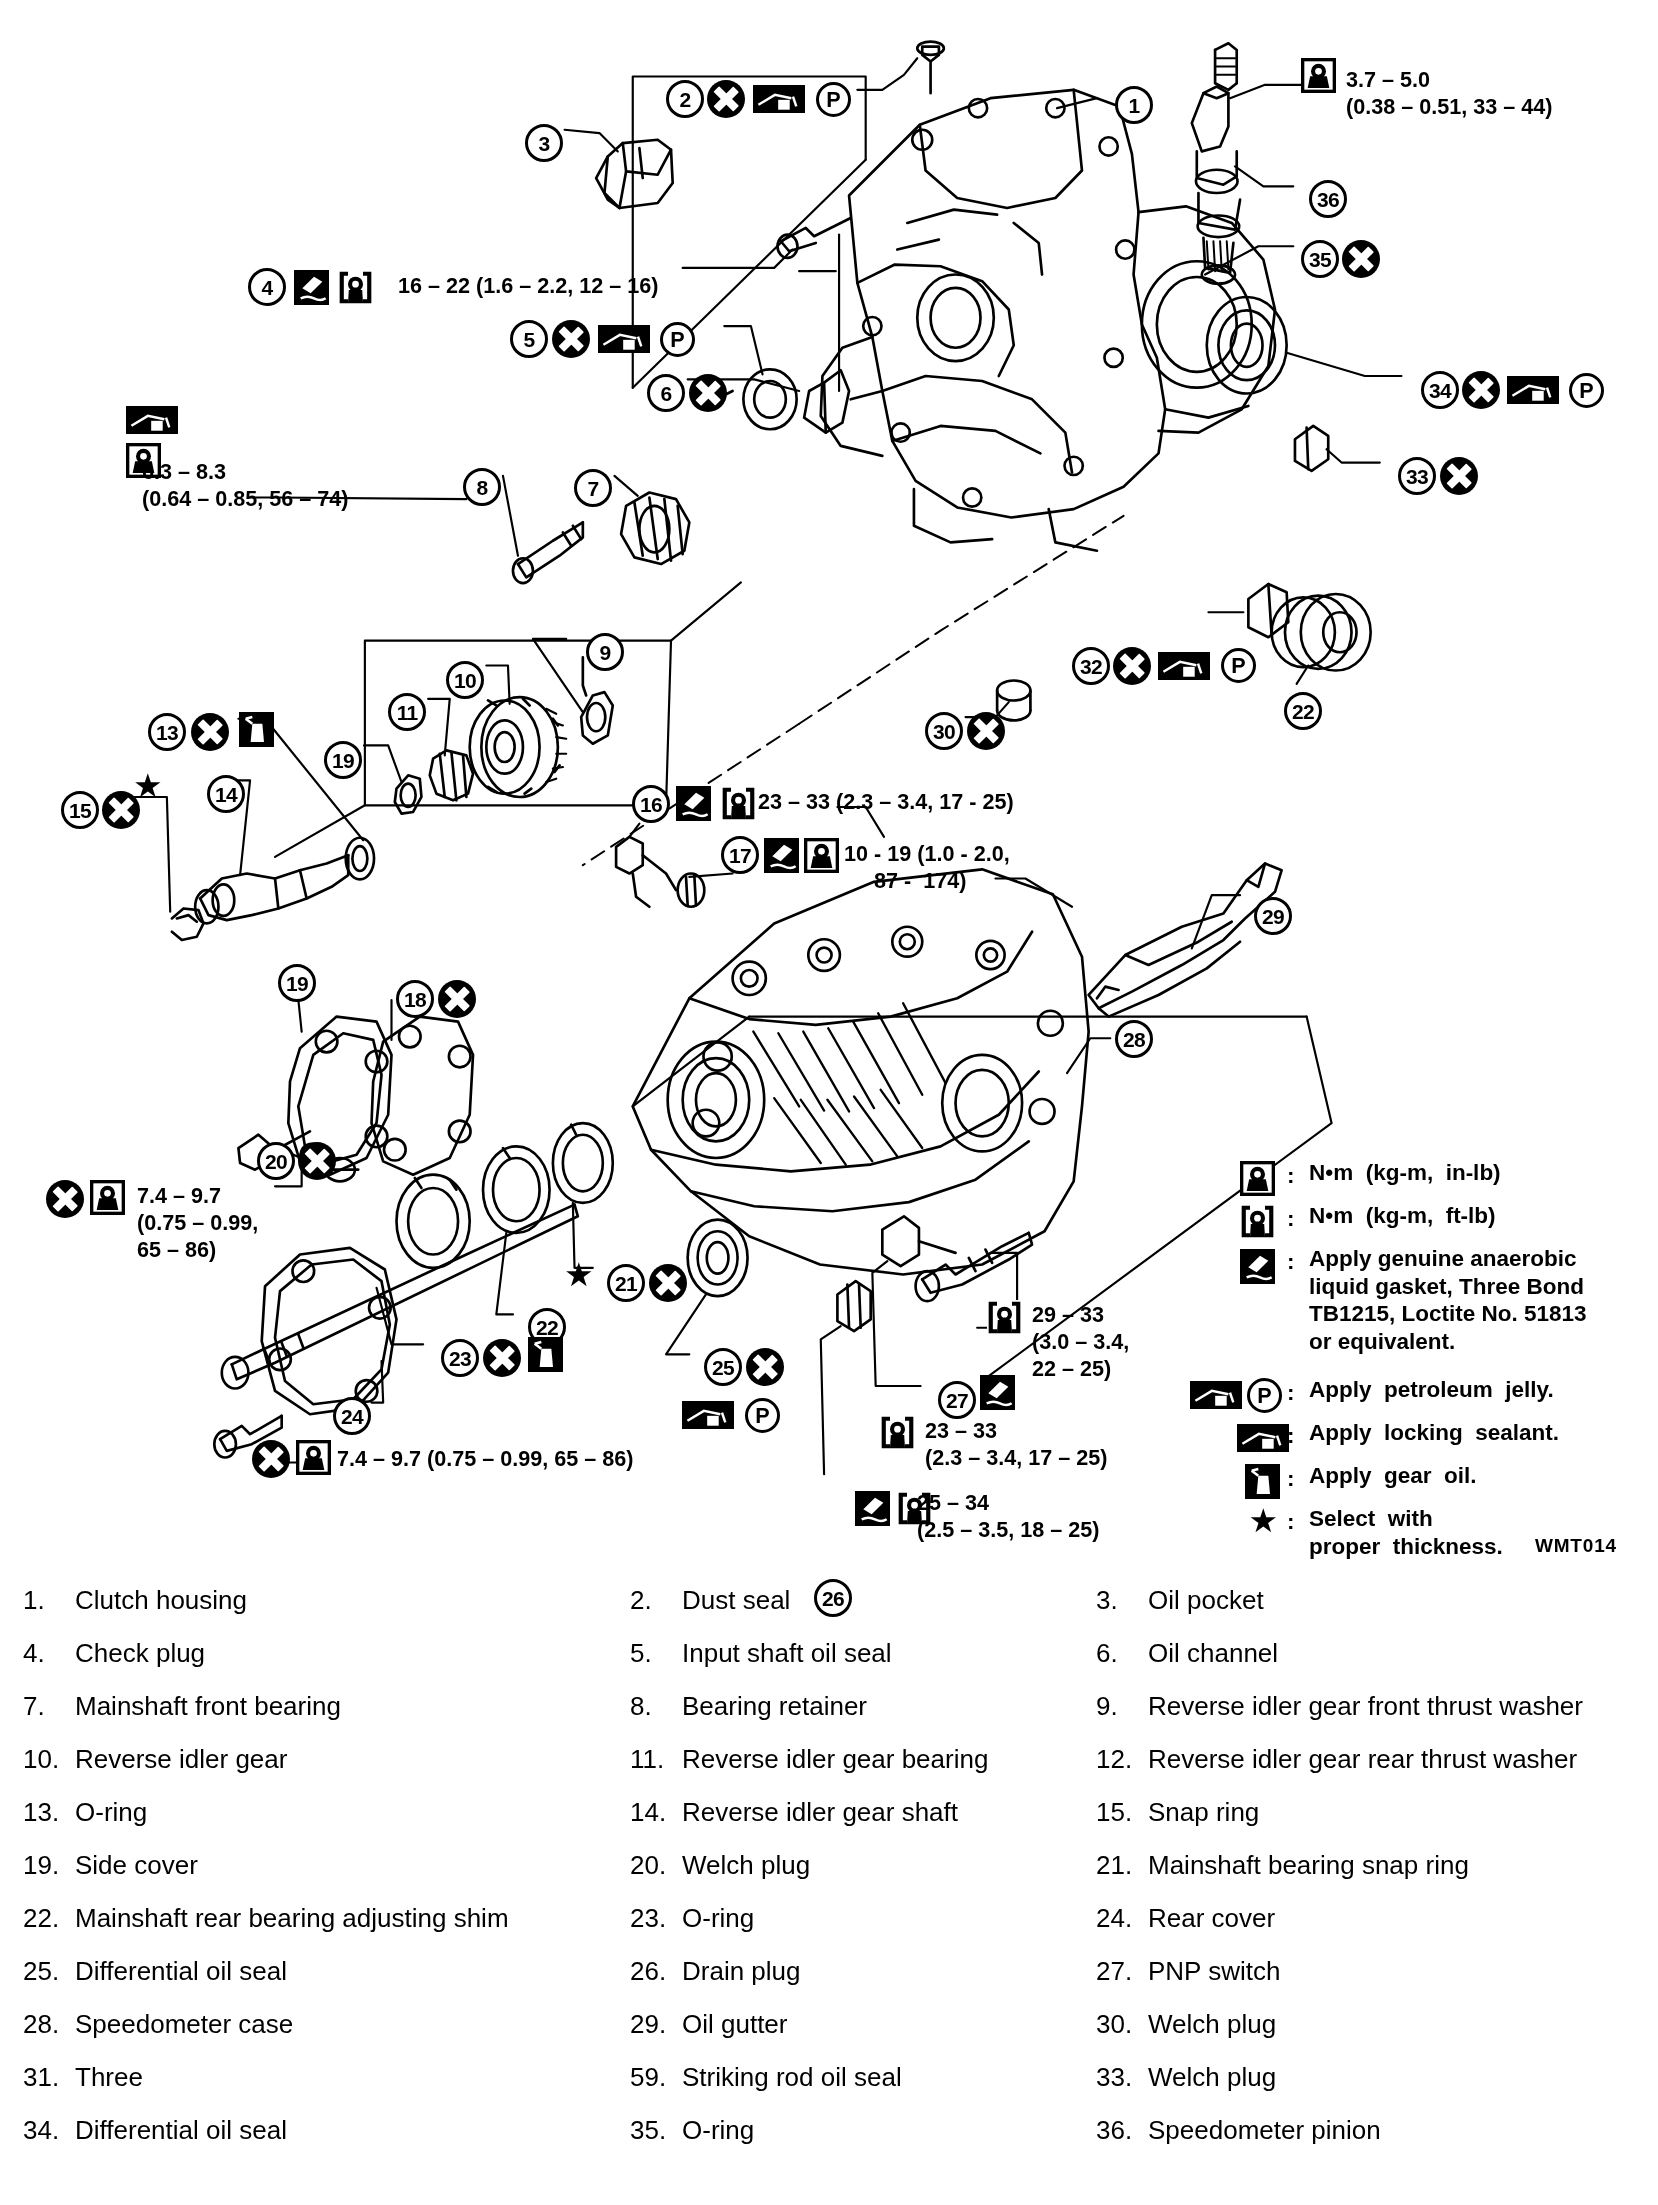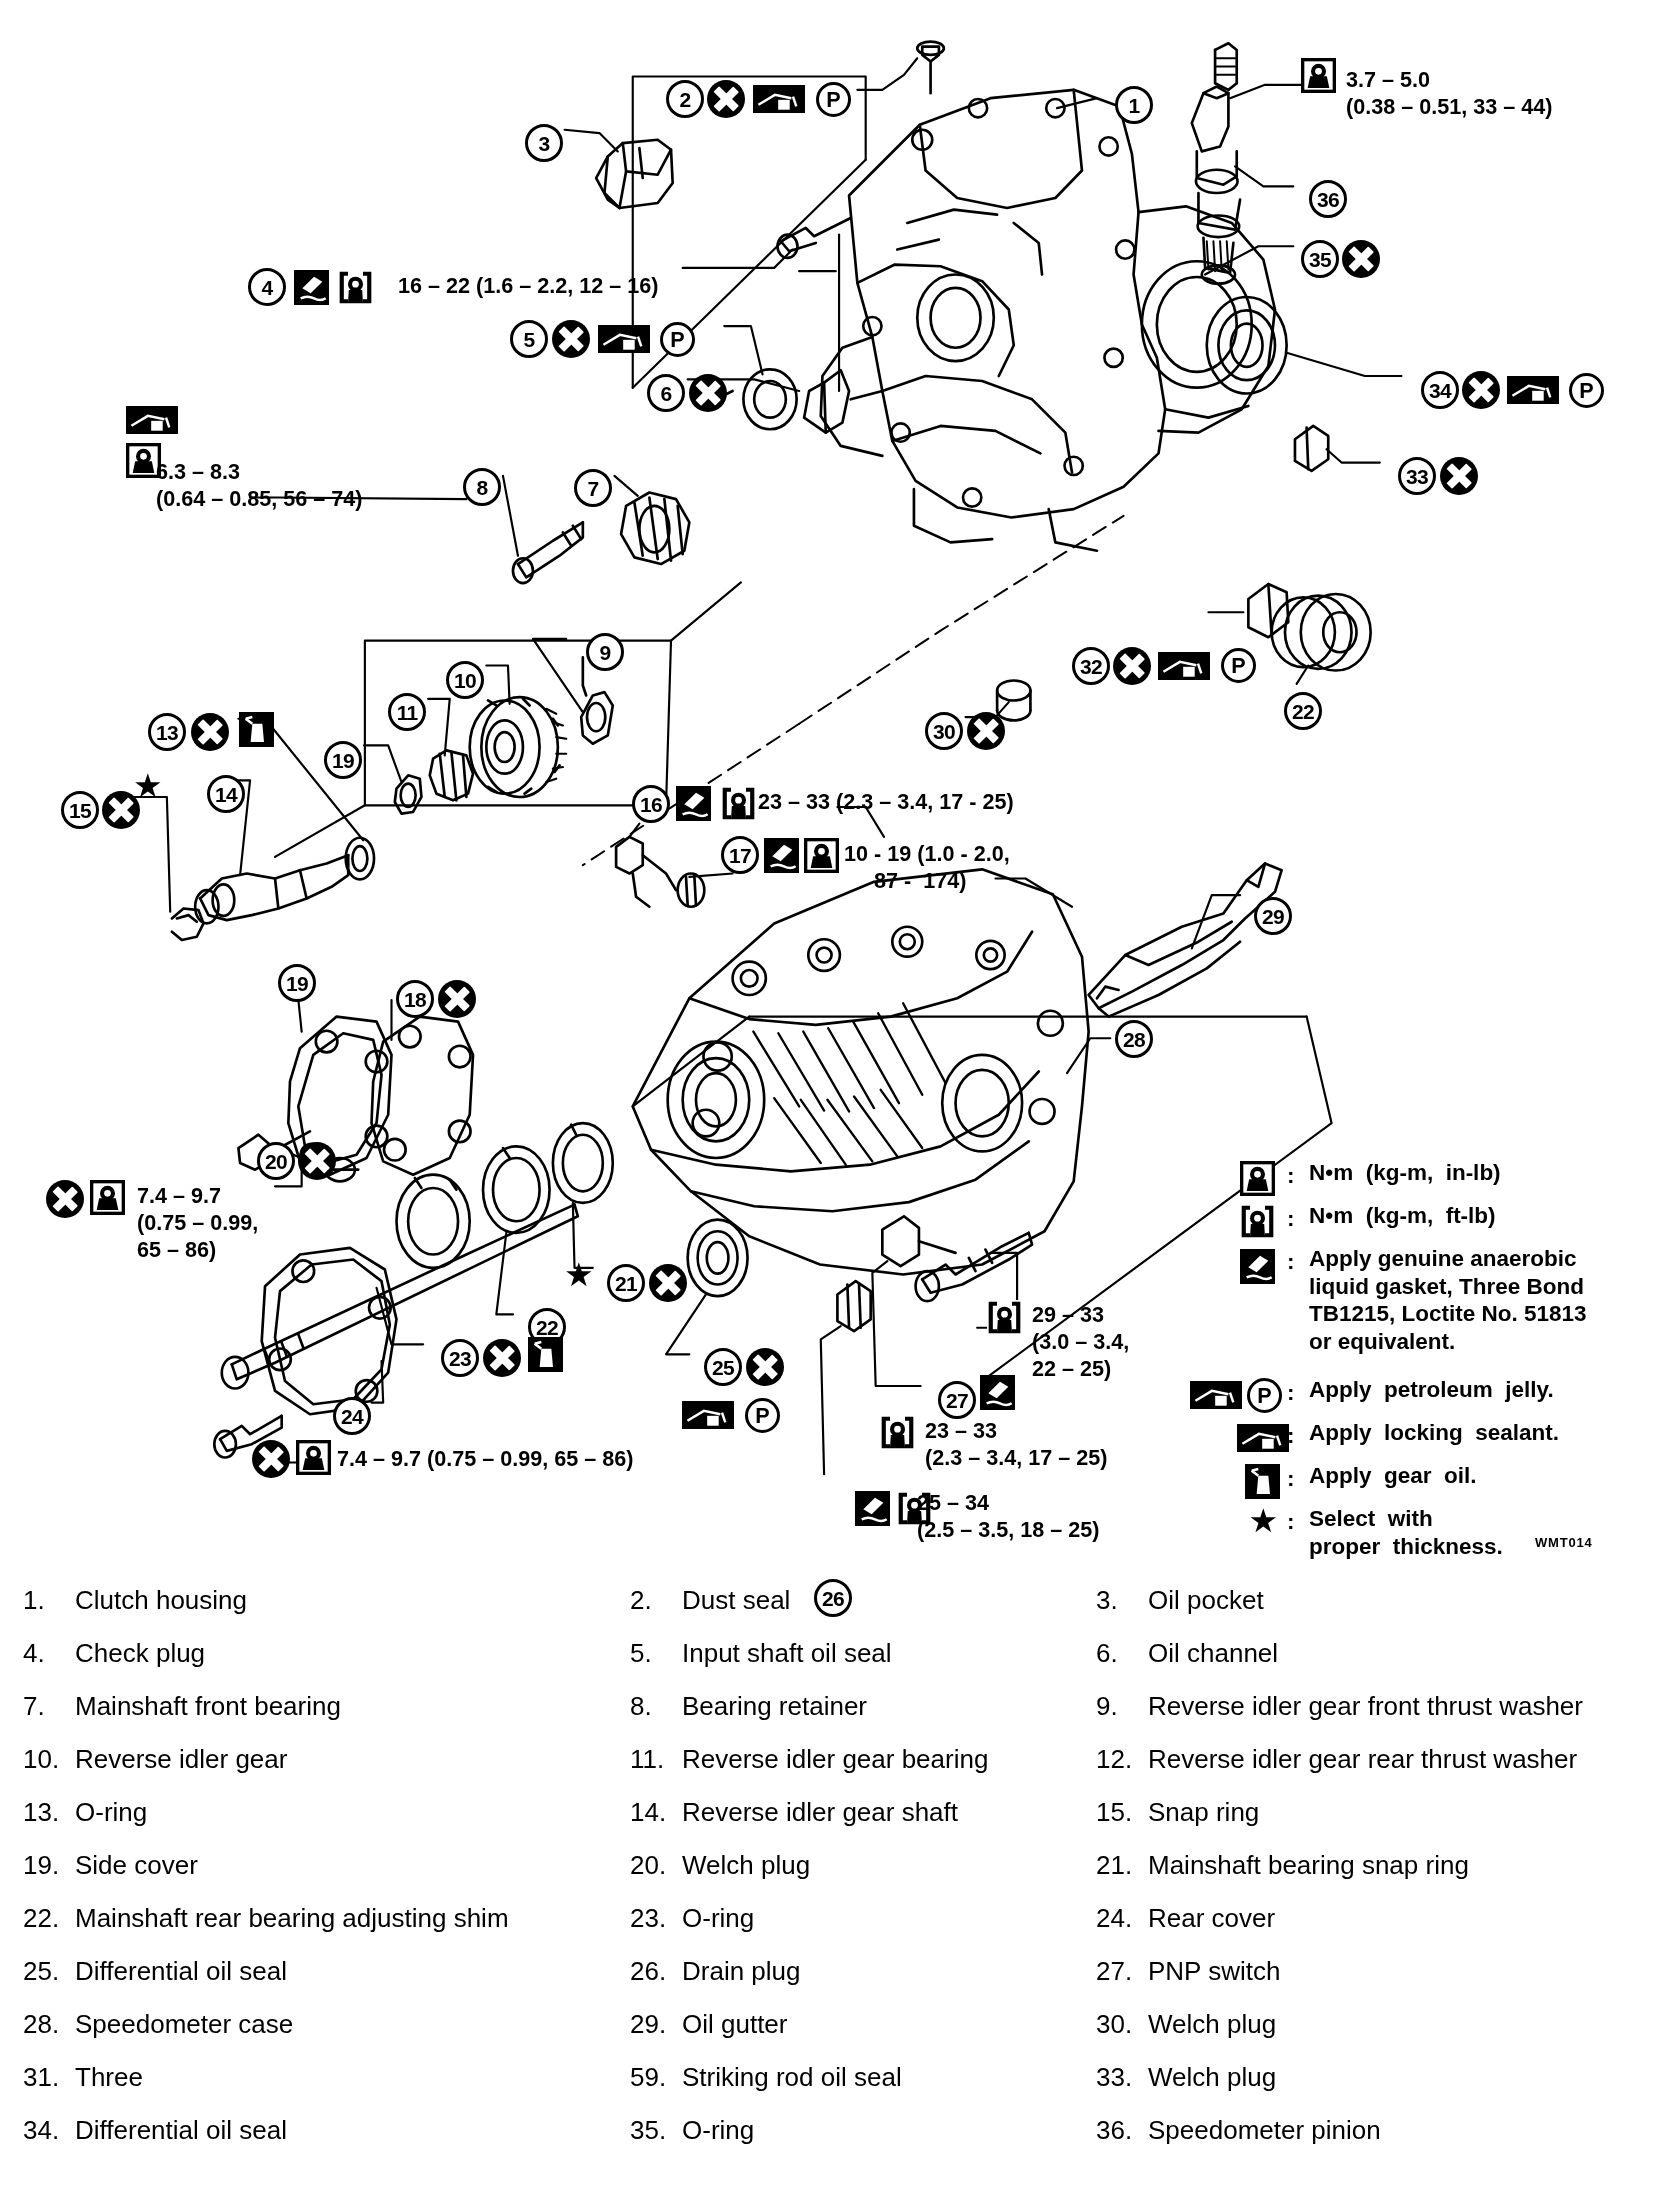--- a/index.html
+++ b/index.html
@@ -77,21 +77,21 @@
   #parts{position:absolute;left:0px;top:1585px;width:1659px;}
   .prow{display:flex;height:53px;align-items:flex-start;}
   .pcell{display:flex;}
   .pcell.c1{width:607px;padding-left:23px;}
   .pcell.c2{width:466px;}
   .pcell.c3{width:549px;}
   .pnum{width:52px;font-size:26px;line-height:1.2;flex:none;}
   .pname{font-size:26px;line-height:1.2;}
 
   
-  #code{position:absolute;left:1535px;top:1535px;font-size:13px;font-weight:bold;letter-spacing:0.8px;}
+  #code{position:absolute;left:1535px;top:1535px;font-size:19px;font-weight:bold;letter-spacing:0.8px;}
 </style>
 </head>
 <body>
 
 <div id="sheet">
 
 <svg id="art" viewBox="0 0 1993 1880">
   <g fill="none" stroke="#000" stroke-width="3.2" stroke-linejoin="round" stroke-linecap="round">
 
     <path d="M1020 235 L1105 150 L1190 118 L1290 108 L1345 128 L1360 185
@@ -699,21 +699,21 @@
   <rect x="4" y="4" width="34" height="34" fill="#fff"></rect>
   <circle cx="21" cy="16" r="9" fill="#000"></circle>
   <circle cx="21" cy="16" r="4" fill="#fff"></circle>
   <path d="M11 22 L8 36 L34 36 L31 22 Z" fill="#000"></path>
       </svg>
 </div>
 
 <div class="note" style="left:1346px;top:67px">3.7 – 5.0
 (0.38 – 0.51, 33 – 44)</div>
 <div class="note" style="left:398px;top:273px">16 – 22 (1.6 – 2.2, 12 – 16)</div>
-<div class="note" style="left:156px;top:459px">6.3 – 8.3
+<div class="note" style="left:142px;top:459px">6.3 – 8.3
 (0.64 – 0.85, 56 – 74)</div>
 <div class="note" style="left:758px;top:789px">23 – 33 (2.3 – 3.4, 17 - 25)</div>
 <div class="note" style="left:844px;top:841px">10 - 19 (1.0 - 2.0,
      87 -  174)</div>
 <div class="note" style="left:137px;top:1183px">7.4 – 9.7
 (0.75 – 0.99,
 65 – 86)</div>
 <div class="note" style="left:337px;top:1446px">7.4 – 9.7 (0.75 – 0.99, 65 – 86)</div>
 <div class="note" style="left:1032px;top:1302px">29 – 33
 (3.0 – 3.4,

